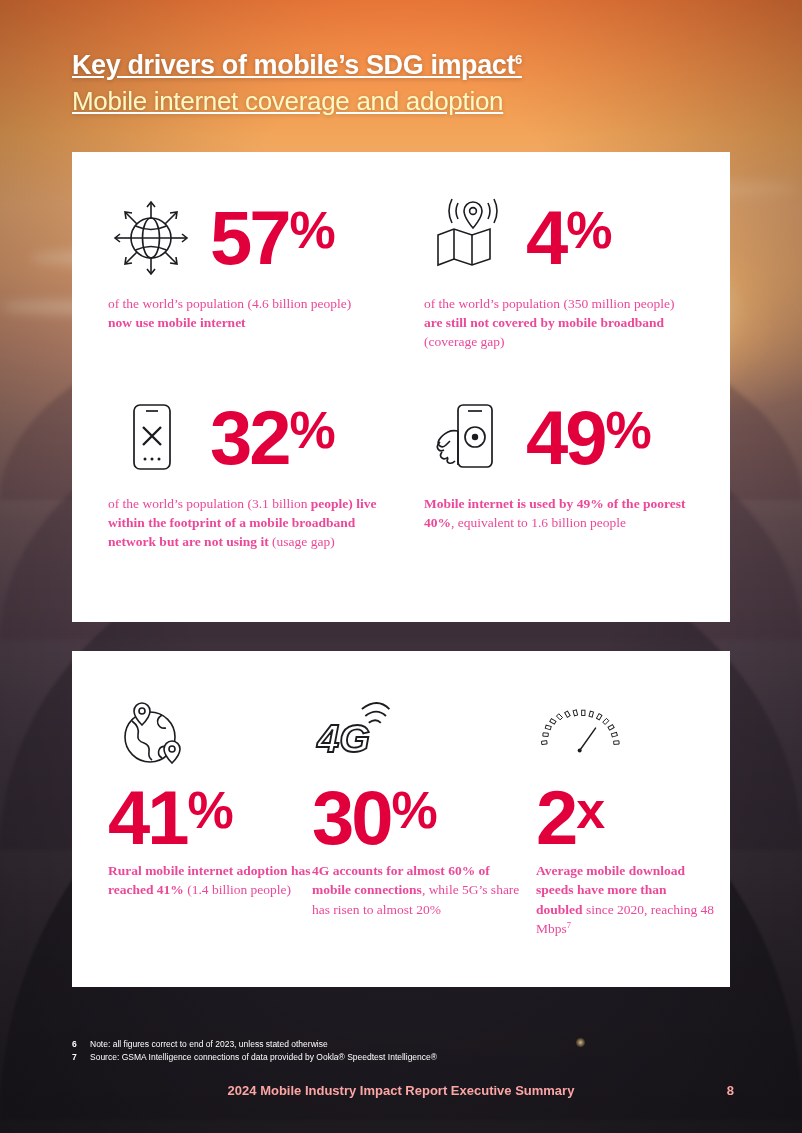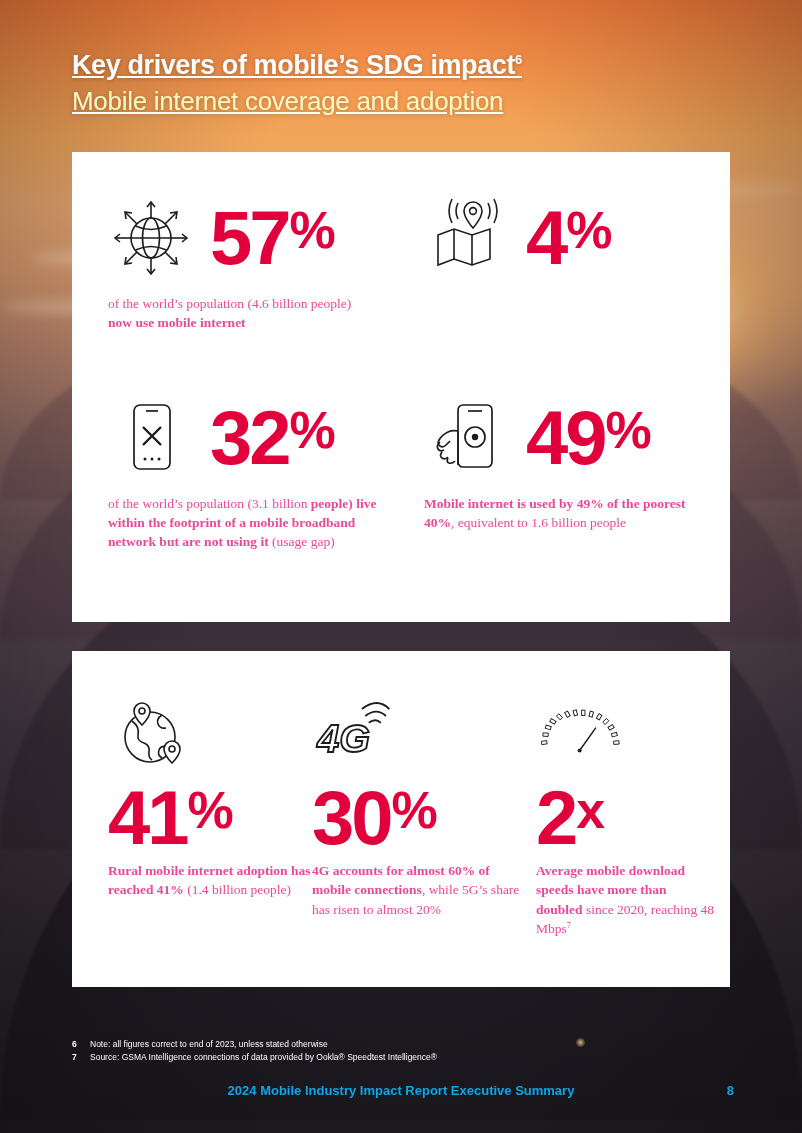--- a/index.html
+++ b/index.html
@@ -185,21 +185,21 @@
     line-height: 1.55;
   }
   .footnote-row { display: flex; gap: 10px; }
   .footnote-num { font-weight: bold; width: 8px; flex: 0 0 8px; }
 
   .footer-bar {
     position: absolute;
     left: 0; right: 0;
     top: 1075px;
     height: 36px;
-    color: #0ea5e9;
+    color: #fca5a5;
   }
   .footer-title {
     position: absolute;
     left: 0; right: 0;
     top: 8px;
     text-align: center;
     font-size: 13px;
     font-weight: bold;
   }
   .footer-page {
@@ -285,20 +285,21 @@
             <path d="M28 4 q-6 12 0 24"></path>
             <path d="M64 8 q4 8 0 16"></path>
             <path d="M70 4 q6 12 0 24"></path>
           </svg>
         </div>
         <div class="bignum">
             <span>4</span>
             <span class="pct">%</span>
           </div>
       </div>
+      <div class="stat-text">of the world’s population (350 million people) <b>are still not covered by mobile broadband</b> (coverage gap)</div>
     </div>
 
     <div class="stat" style="left:36px; top:238px; width:290px;">
       <div class="stat-headline">
         <div class="icon-box">
           <svg width="86" height="86" viewBox="0 0 86 86" fill="none" stroke="#1c1c20" stroke-width="1.7">
             <rect x="26" y="10" width="36" height="64" rx="6"></rect>
             <line x1="38" y1="16" x2="50" y2="16"></line>
             <path d="M35 32 L53 50 M53 32 L35 50" stroke-width="2.4"></path>
             <circle cx="37" cy="64" r="1.5" fill="#1c1c20" stroke="none"></circle>

